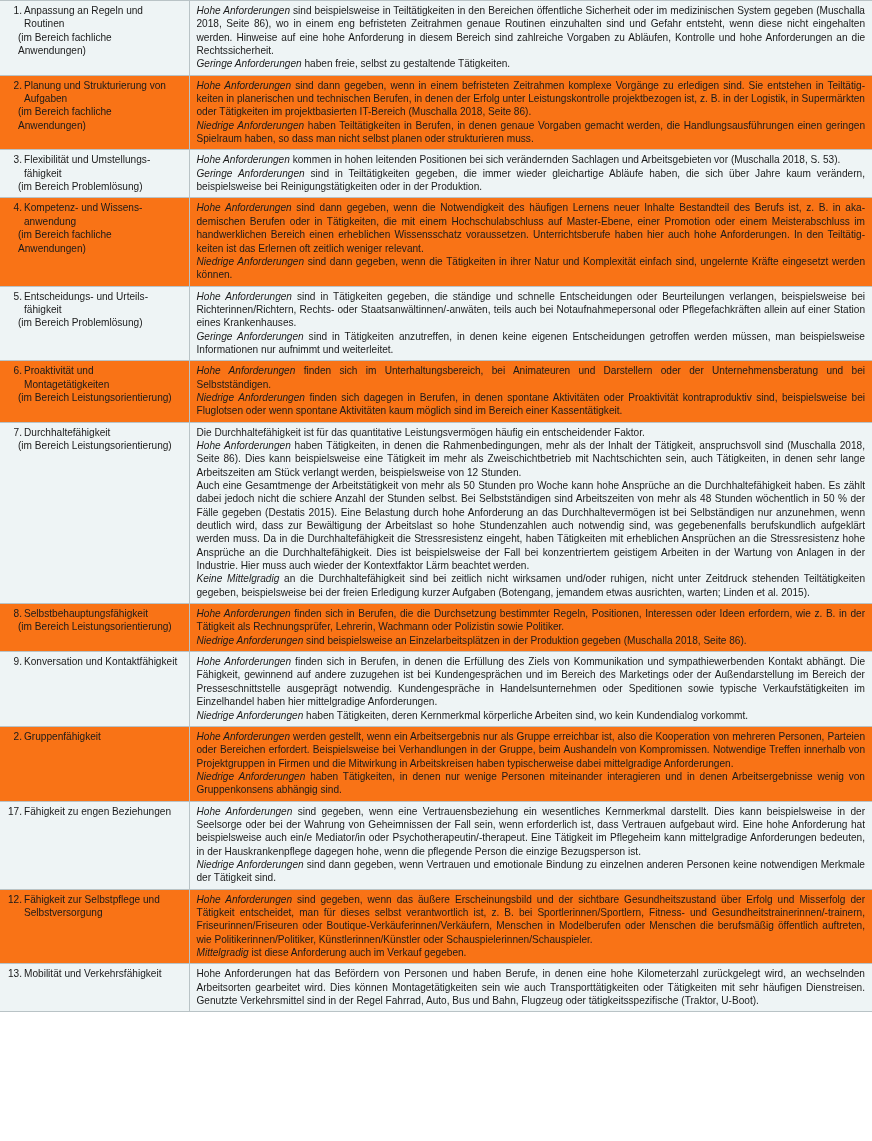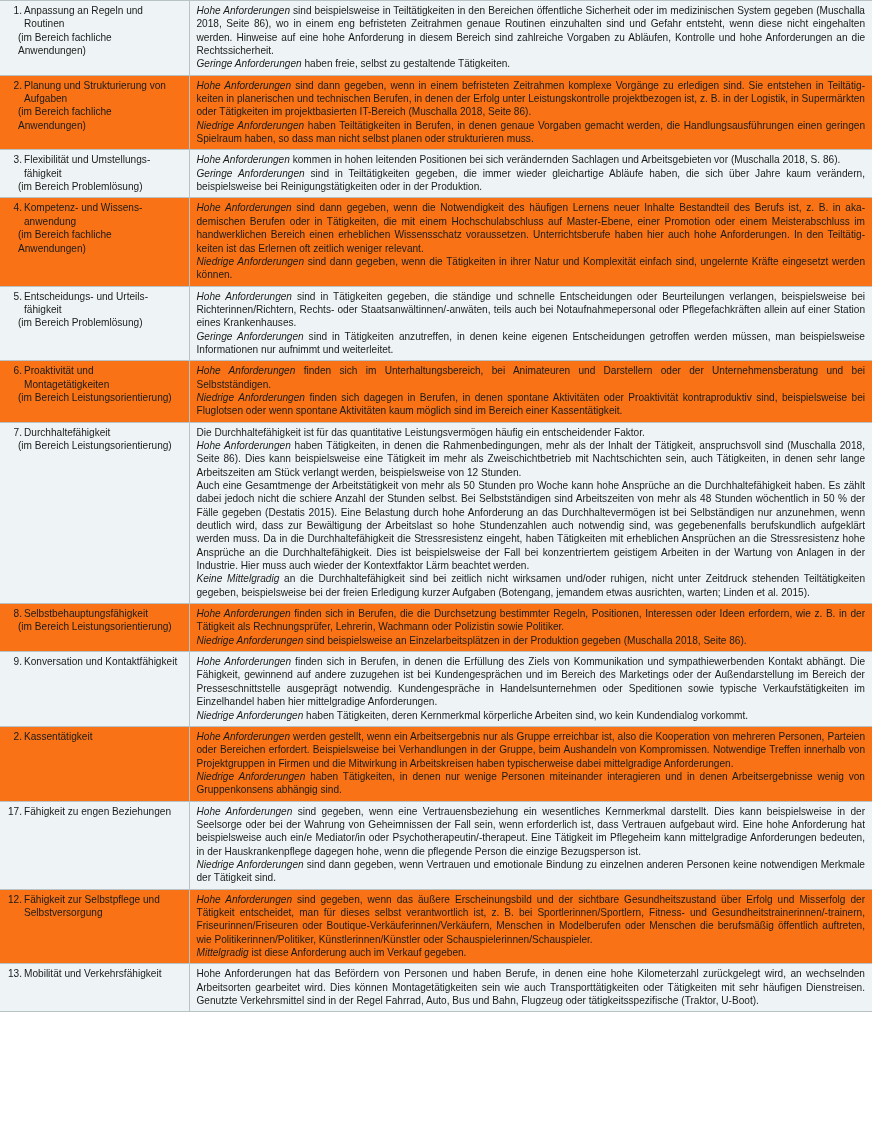--- a/index.html
+++ b/index.html
@@ -103,21 +103,21 @@
             <span class="para"><span class="em-term">Hohe Anforderungen</span><span> sind dann gegeben, wenn in einem befristeten Zeitrahmen komplexe Vorgänge zu erledigen sind. Sie entstehen in Teiltätig­keiten in planerischen und technischen Berufen, in denen der Erfolg unter Leistungskontrolle projektbezogen ist, z. B. in der Logistik, in Super­märkten oder Tätigkeiten im projektbasierten IT-Bereich (Muschalla 2018, Seite 86).</span></span>
             <span class="para"><span class="em-term">Niedrige Anforderungen</span><span> haben Teiltätigkeiten in Berufen, in denen genaue Vorgaben gemacht werden, die Handlungsausführungen einen gerin­gen Spielraum haben, so dass man nicht selbst planen oder strukturieren muss.</span></span>
           </td>
         </tr>
         <tr class="row-shade">
           <td class="cell-label">
             <span class="lbl-line" style="white-space: normal; text-indent: -17px; padding-left: 17px;"><span class="lbl-num">3.</span><span>Flexibilität und Umstellungs­fähigkeit</span></span>
             <span class="lbl-line indent" style="white-space: normal;">(im Bereich Problemlösung)</span>
           </td>
           <td class="cell-desc">
-            <span class="para"><span class="em-term">Hohe Anforderungen</span><span> kommen in hohen leitenden Positionen bei sich verändernden Sachlagen und Arbeitsgebieten vor (Muschalla 2018, S. 86).</span></span>
+            <span class="para"><span class="em-term">Hohe Anforderungen</span><span> kommen in hohen leitenden Positionen bei sich verändernden Sachlagen und Arbeitsgebieten vor (Muschalla 2018, S. 53).</span></span>
             <span class="para"><span class="em-term">Geringe Anforderungen</span><span> sind in Teiltätigkeiten gegeben, die immer wieder gleichartige Abläufe haben, die sich über Jahre kaum verändern, beispielsweise bei Reinigungstätigkeiten oder in der Produktion.</span></span>
           </td>
         </tr>
         <tr class="row-plain">
           <td class="cell-label">
             <span class="lbl-line" style="white-space: normal; text-indent: -17px; padding-left: 17px;"><span class="lbl-num">4.</span><span>Kompetenz- und Wissens­anwendung</span></span>
             <span class="lbl-line indent" style="white-space: normal;">(im Bereich fachliche Anwendungen)</span>
           </td>
           <td class="cell-desc">
             <span class="para"><span class="em-term">Hohe Anforderungen</span><span> sind dann gegeben, wenn die Notwendigkeit des häufigen Lernens neuer Inhalte Bestandteil des Berufs ist, z. B. in aka­demischen Berufen oder in Tätigkeiten, die mit einem Hochschulabschluss auf Master-Ebene, einer Promotion oder einem Meisterabschluss im handwerklichen Bereich einen erheblichen Wissensschatz voraussetzen. Unterrichtsberufe haben hier auch hohe Anforderungen. In den Teiltätig­keiten ist das Erlernen oft zeitlich weniger relevant.</span></span>
@@ -170,21 +170,21 @@
           <td class="cell-label">
             <span class="lbl-line" style="white-space: normal; text-indent: -17px; padding-left: 17px;"><span class="lbl-num">9.</span><span>Konversation und Kontaktfähigkeit</span></span>
           </td>
           <td class="cell-desc">
             <span class="para"><span class="em-term">Hohe Anforderungen</span><span> finden sich in Berufen, in denen die Erfüllung des Ziels von Kommunikation und sympathiewerbenden Kontakt abhängt. Die Fähigkeit, gewinnend auf andere zuzugehen ist bei Kundengesprächen und im Bereich des Marketings oder der Außendarstellung im Bereich der Presseschnittstelle ausgeprägt notwendig. Kundengespräche in Handelsunternehmen oder Speditionen sowie typische Verkaufstätigkeiten im Einzelhandel haben hier mittelgradige Anforderungen.</span></span>
             <span class="para"><span class="em-term">Niedrige Anforderungen</span><span> haben Tätigkeiten, deren Kernmerkmal körperliche Arbeiten sind, wo kein Kundendialog vorkommt.</span></span>
           </td>
         </tr>
         <tr class="row-plain">
           <td class="cell-label">
-            <span class="lbl-line" style="white-space: normal; text-indent: -17px; padding-left: 17px;"><span class="lbl-num">2.</span><span>Kassentätigkeit</span></span>
+            <span class="lbl-line" style="white-space: normal; text-indent: -17px; padding-left: 17px;"><span class="lbl-num">2.</span><span>Gruppenfähigkeit</span></span>
           </td>
           <td class="cell-desc">
             <span class="para"><span class="em-term">Hohe Anforderungen</span><span> werden gestellt, wenn ein Arbeitsergebnis nur als Gruppe erreichbar ist, also die Kooperation von mehreren Personen, Parteien oder Bereichen erfordert. Beispielsweise bei Verhandlungen in der Gruppe, beim Aushandeln von Kompromissen. Notwendige Treffen innerhalb von Projektgruppen in Firmen und die Mitwirkung in Arbeitskreisen haben typischerweise dabei mittelgradige Anforderungen.</span></span>
             <span class="para"><span class="em-term">Niedrige Anforderungen</span><span> haben Tätigkeiten, in denen nur wenige Personen miteinander interagieren und in denen Arbeitsergebnisse wenig von Gruppenkonsens abhängig sind.</span></span>
           </td>
         </tr>
         <tr class="row-shade">
           <td class="cell-label">
             <span class="lbl-line" style="white-space: normal; text-indent: -17px; padding-left: 17px;"><span class="lbl-num">17.</span><span>Fähigkeit zu engen Beziehungen</span></span>
           </td>

